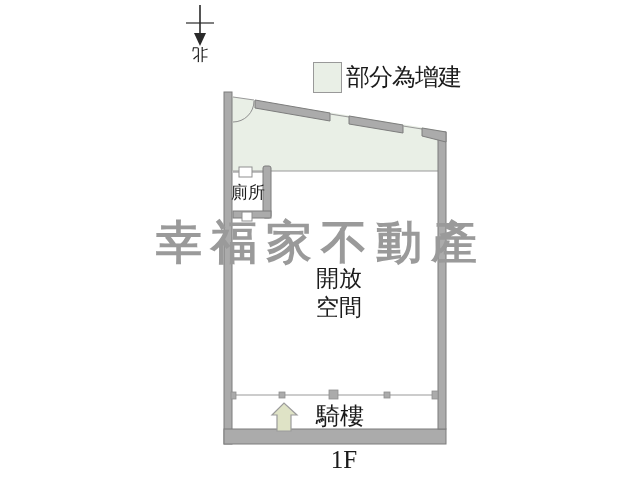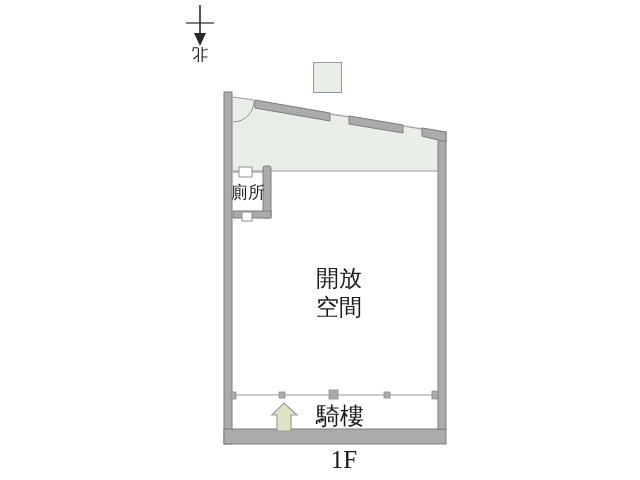--- a/index.html
+++ b/index.html
@@ -77,20 +77,22 @@
     <rect class="post" x="329" y="390" width="9" height="9"></rect>
     <rect class="post" x="384" y="392" width="6" height="6"></rect>
     <rect class="post" x="432" y="391" width="6" height="8"></rect>
 
     <polygon class="arrow" points="272,415 284,403 297,415 291,415 291,431 277,431 277,415"></polygon>
   </svg>
 
   <div class="lbl lbl-north">北</div>
 
   <div class="legend-swatch"></div>
+  <div class="lbl lbl-legend">部分為增建</div>
 
   <div class="lbl lbl-toilet">廁所</div>
   <div class="lbl lbl-arcade">騎樓</div>
   <div class="lbl lbl-open">開放
 空間</div>
   <div class="lbl lbl-floor">1F</div>
 
+  <div class="watermark">幸福家不動產</div>
 </div>
 
 </body></html>

